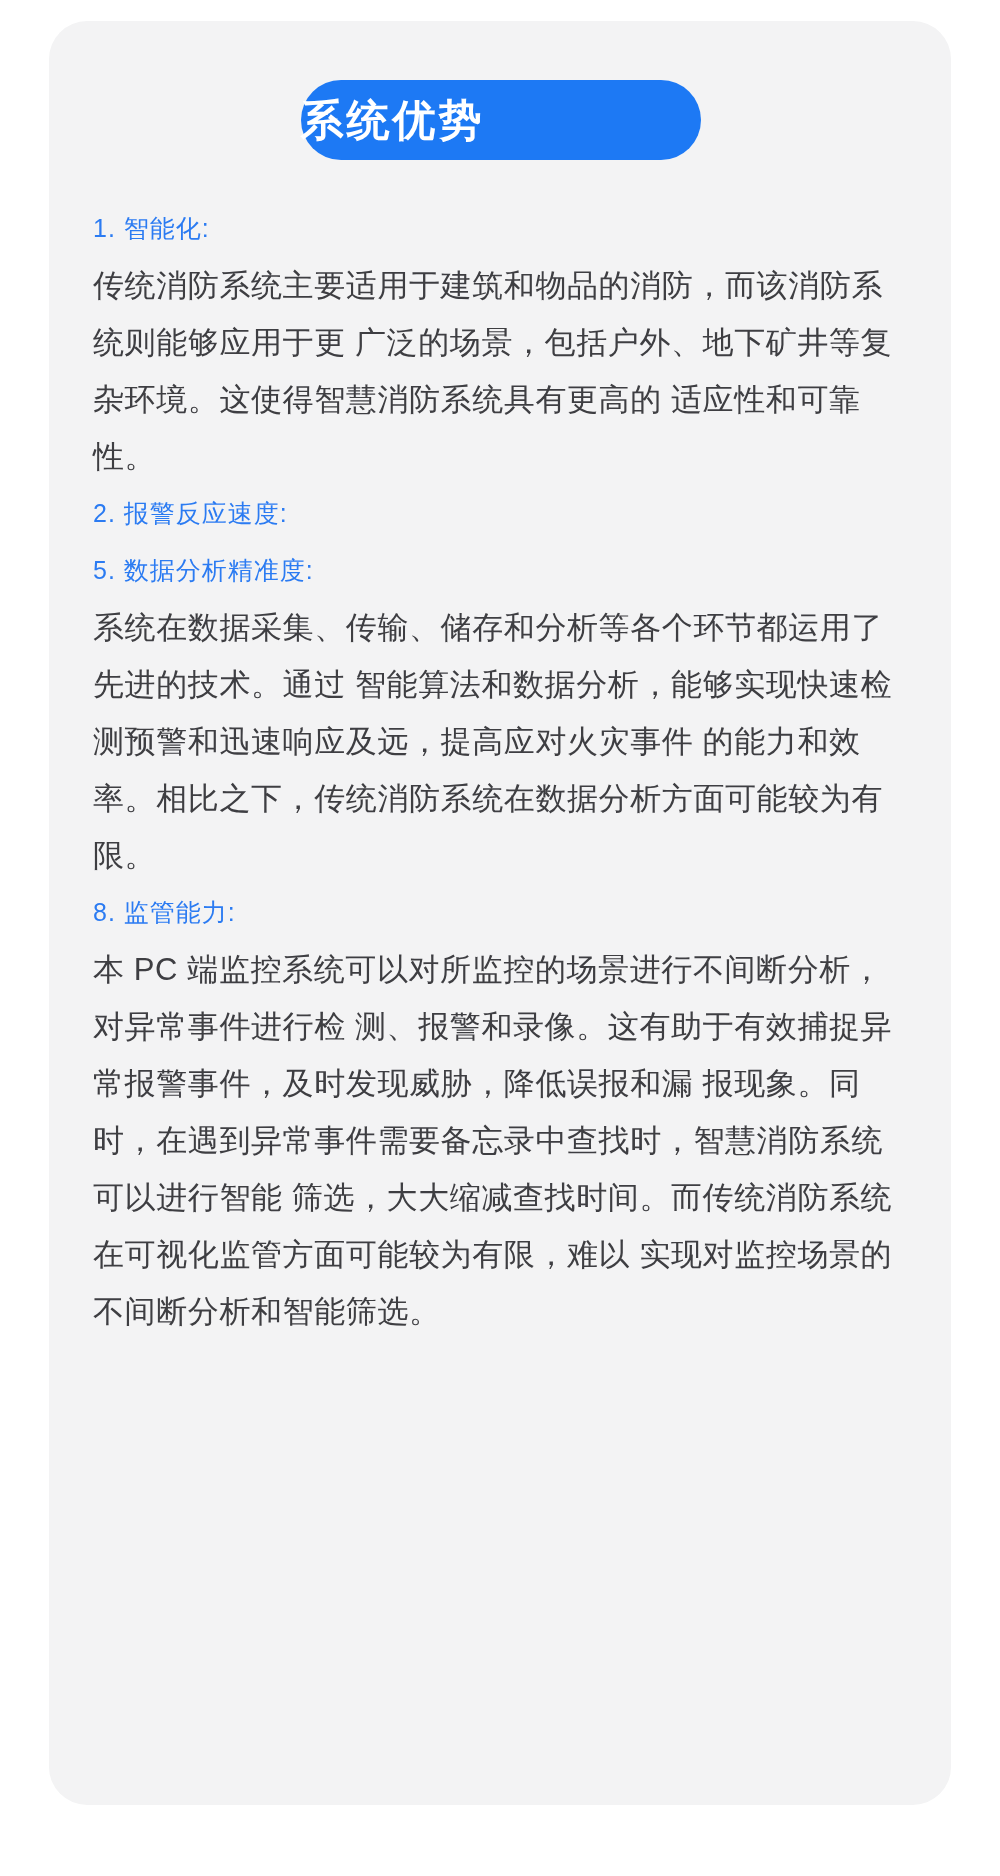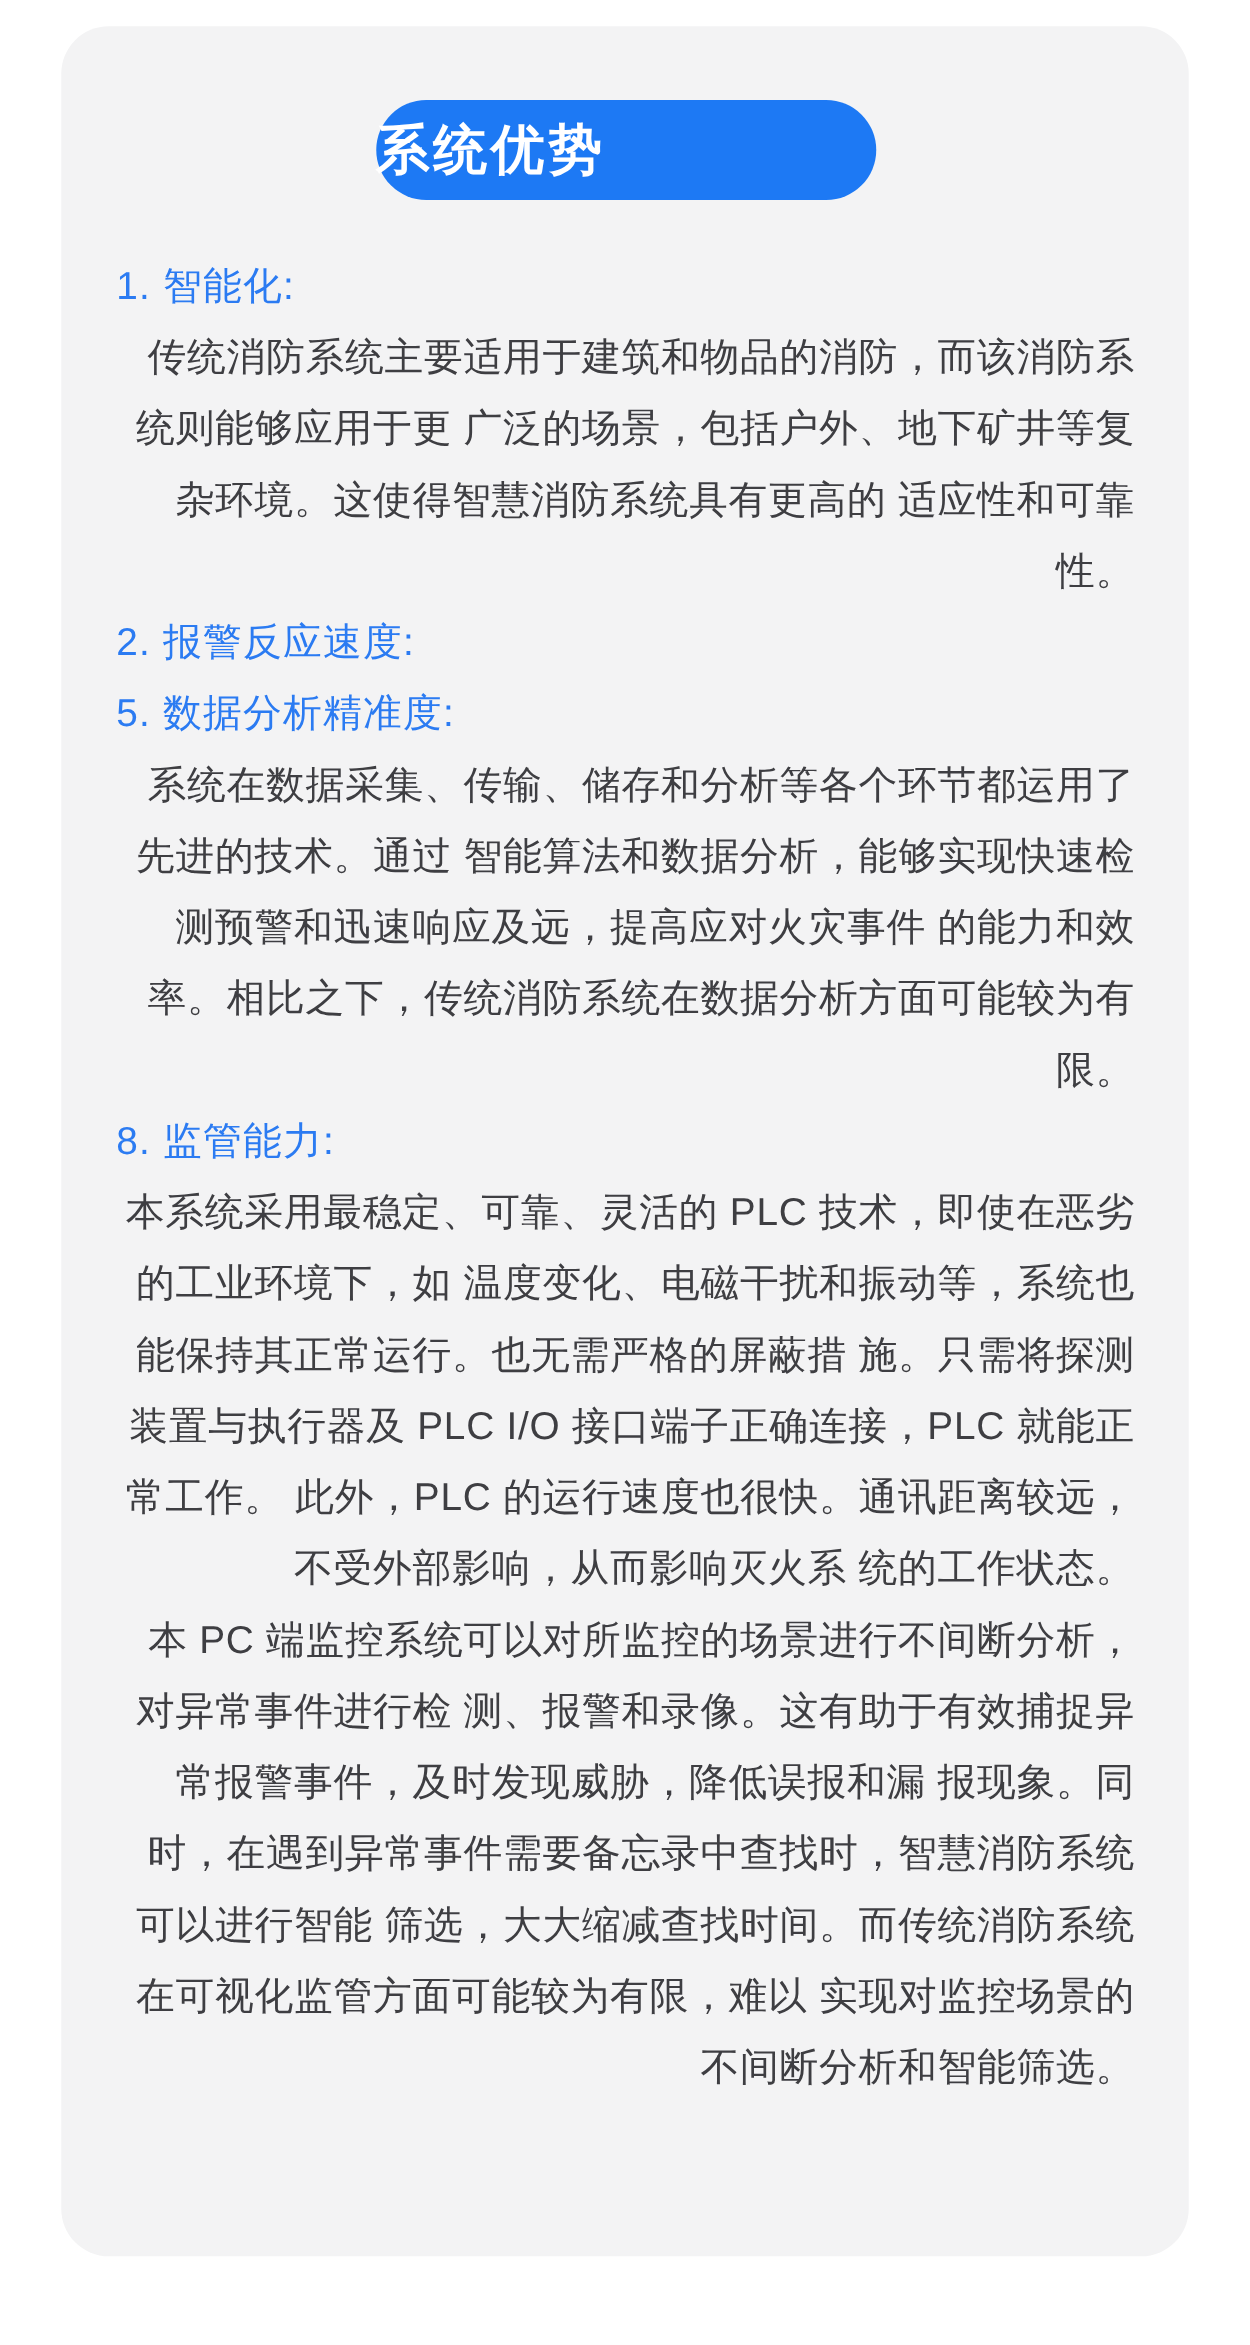--- a/index.html
+++ b/index.html
@@ -44,34 +44,34 @@
     font-size:43px;
     font-weight:700;
     letter-spacing:3px;
     line-height:1;
   }
   .sections{
     width:815px;
   }
   .adv-heading{
     margin:0;
-    font-size:31px;
+    font-size:25px;
     line-height:57px;
     font-weight:500;
     letter-spacing:1px;
     color:var(--heading-blue);
   }
   .adv-body{
     margin:0;
     font-size:31px;
     line-height:57px;
     font-weight:400;
     letter-spacing:0.6px;
     color:var(--body-text);
-    text-align:right;
+    text-align:left;
     word-break:break-all;
   }
 </style>
 </head>
 <body>
 
 <div class="card">
   <div class="badge">
     <span>系统优势</span>
   </div>
@@ -86,20 +86,19 @@
     <h2 class="adv-heading">2. 报警反应速度:</h2>
   </section>
 
   <section class="adv-section">
     <h2 class="adv-heading">5. 数据分析精准度:</h2>
     <p class="adv-body">系统在数据采集、传输、储存和分析等各个环节都运用了先进的技术。通过 智能算法和数据分析，能够实现快速检测预警和迅速响应及远，提高应对火灾事件 的能力和效率。相比之下，传统消防系统在数据分析方面可能较为有限。</p>
   </section>
 
   <section class="adv-section">
     <h2 class="adv-heading">8. 监管能力:</h2>
-    <p class="adv-body">本系统采用最稳定、可靠、灵活的 PLC 技术，即使在恶劣的工业环境下，如 温度变化、电磁干扰和振动等，系统也能保持其正常运行。也无需严格的屏蔽措 施。只需将探测装置与执行器及 PLC I/O 接口端子正确连接，PLC 就能正常工作。 此外，PLC 的运行速度也很快。通讯距离较远，不受外部影响，从而影响灭火系 统的工作状态。</p>
   </section>
 
   <section class="adv-section">
     <p class="adv-body">本 PC 端监控系统可以对所监控的场景进行不间断分析，对异常事件进行检 测、报警和录像。这有助于有效捕捉异常报警事件，及时发现威胁，降低误报和漏 报现象。同时，在遇到异常事件需要备忘录中查找时，智慧消防系统可以进行智能 筛选，大大缩减查找时间。而传统消防系统在可视化监管方面可能较为有限，难以 实现对监控场景的不间断分析和智能筛选。</p>
   </section>
 </div>
 </div>
 
 </body></html>

